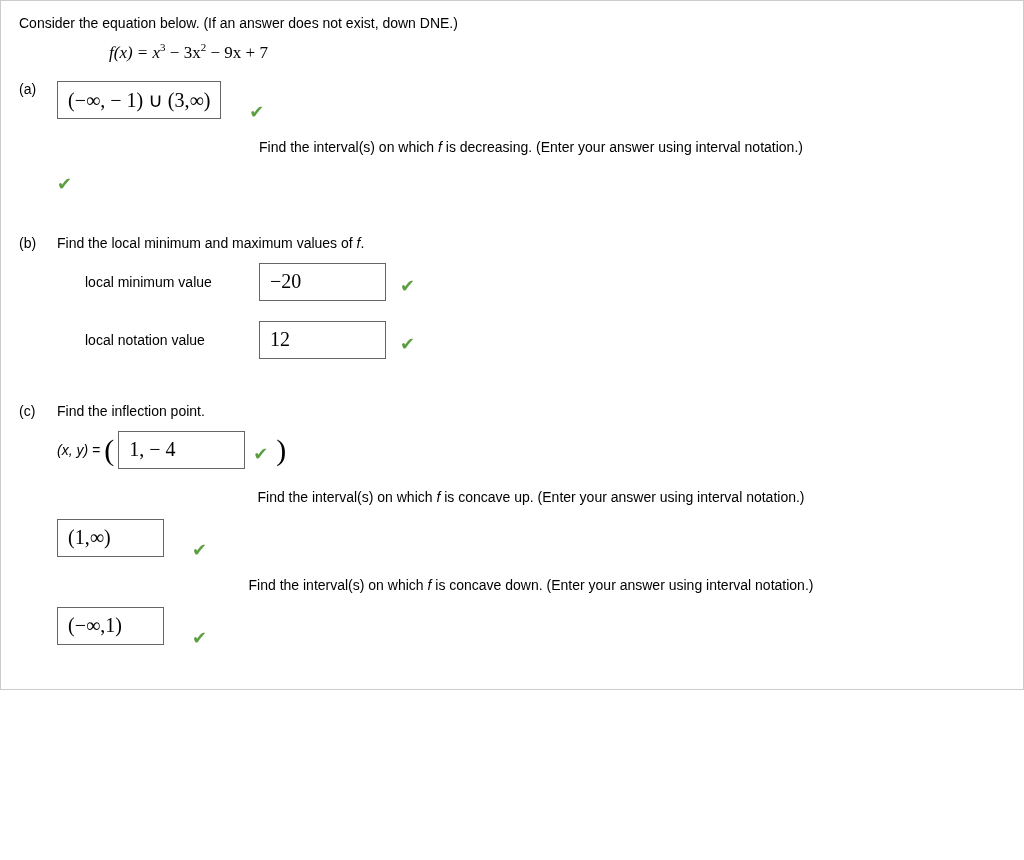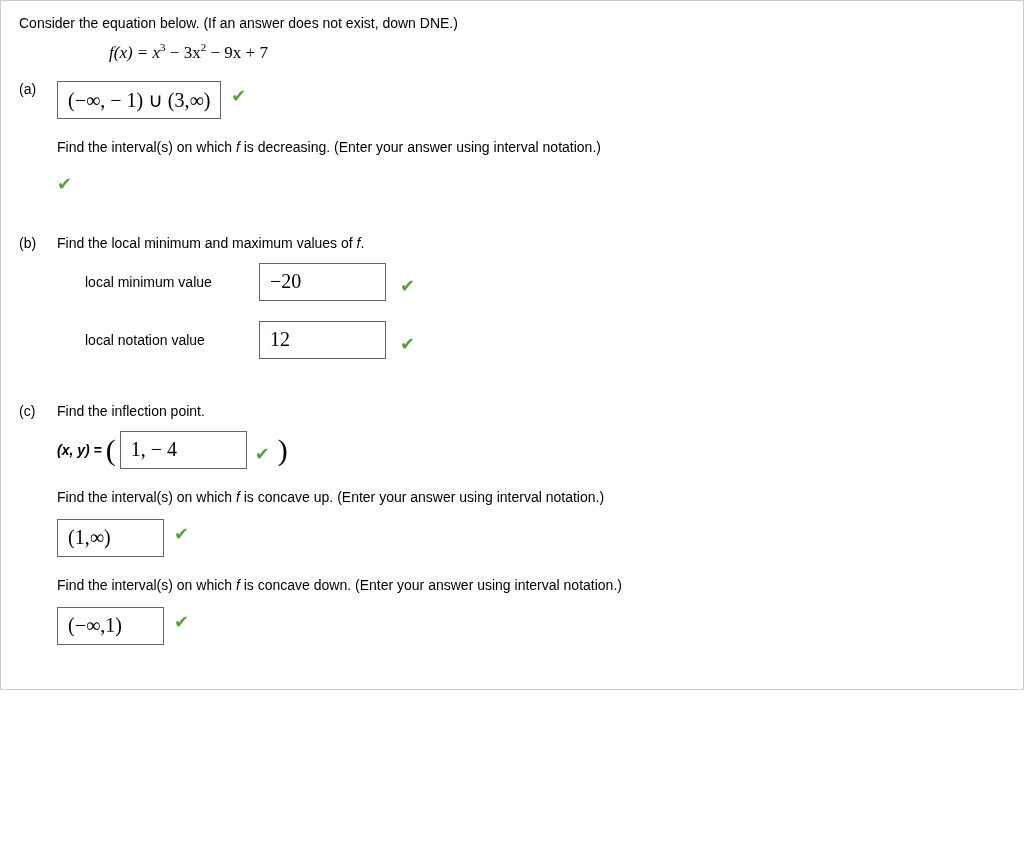--- a/index.html
+++ b/index.html
@@ -47,22 +47,22 @@
     flex: 1;
   }
   .question-text {
     margin-bottom: 12px;
   }
   .question-text .fi {
     font-style: italic;
   }
   .answer-row {
     display: flex;
-    align-items: flex-start;
-    gap: 10px;
+    align-items: flex-end;
+    gap: 28px;
     margin-bottom: 20px;
   }
   .answer-box {
     border: 1px solid #666;
     padding: 6px 10px;
     font-family: "Times New Roman", serif;
     font-size: 20px;
     min-width: 110px;
     min-height: 24px;
     display: inline-flex;
@@ -94,29 +94,29 @@
     display: flex;
     align-items: center;
     gap: 4px;
     margin-bottom: 20px;
     font-family: Verdana, sans-serif;
   }
   .inflect-row .xy {
     font-style: italic;
     font-family: Verdana, sans-serif;
     font-size: 14px;
-    font-weight: bold;
   }
   .big-paren {
     font-family: "Times New Roman", serif;
     font-size: 30px;
     line-height: 30px;
   }
   .sub-question {
     margin-bottom: 14px;
+    text-align: center;
   }
 </style>
 </head>
 <body>
 
 <div class="container">
 
   <div class="intro">Consider the equation below. (If an answer does not exist, down DNE.)</div>
 
   <div class="equation-line">

